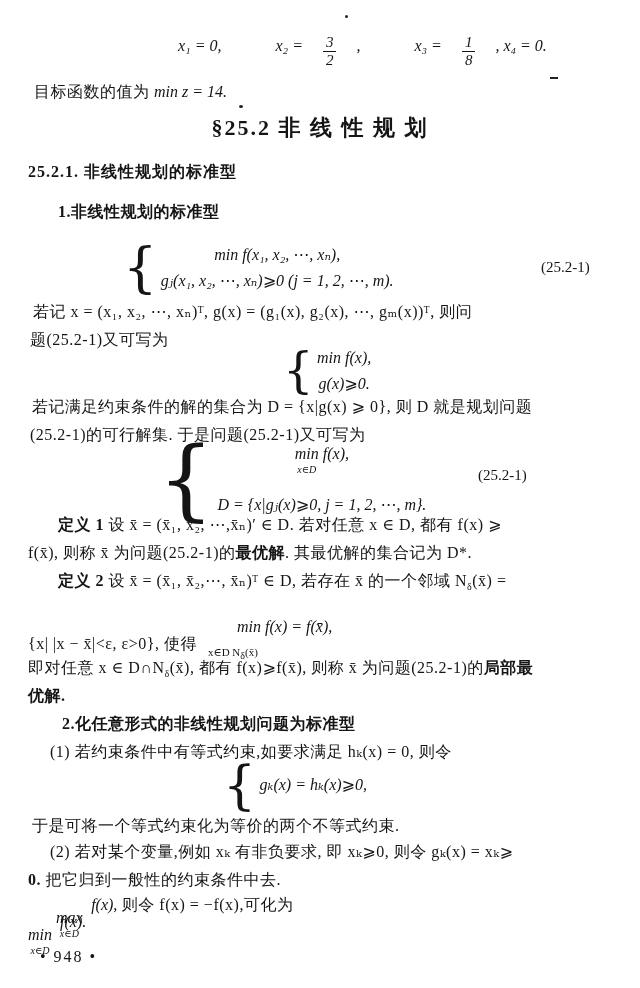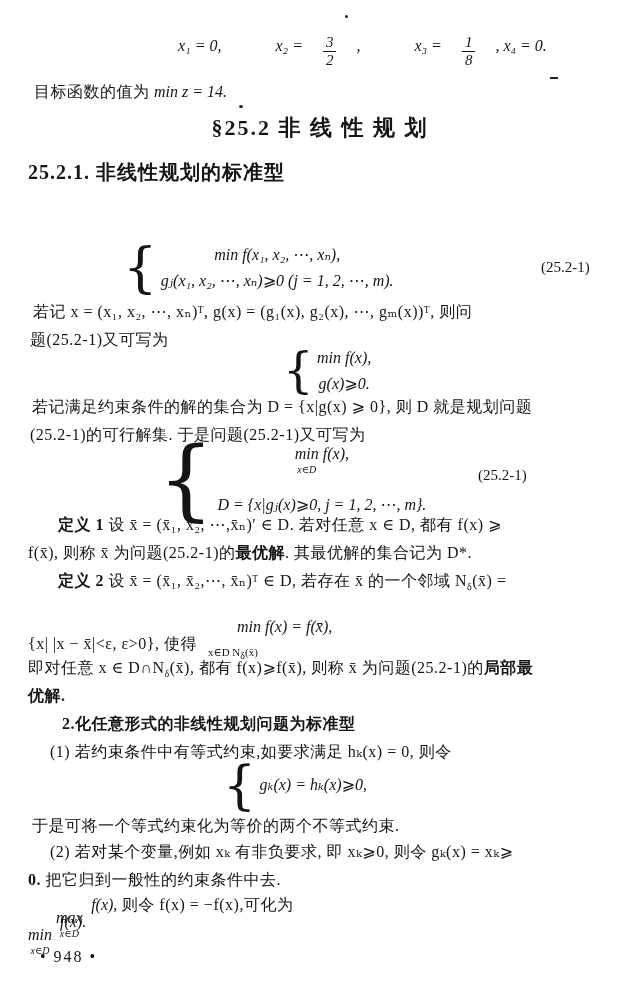--- a/index.html
+++ b/index.html
@@ -5,21 +5,21 @@
   html,body{margin:0;padding:0;background:#e8e8e8;}
   .page{
     position:relative;width:640px;height:988px;background:#ffffff;
     font-family:"Liberation Serif","DejaVu Serif","DejaVu Sans",serif;
     font-size:16px;color:#151515;overflow:hidden;margin:0 auto;
   }
   .blk{position:absolute;white-space:nowrap;line-height:24px;letter-spacing:0.5px;}
   .m{font-style:italic;letter-spacing:0;}
   .b{font-weight:bold;}
   .heading{font-size:22px;font-weight:bold;letter-spacing:2px;width:100%;text-align:center;}
-  .subsection{font-size:20px;font-weight:bold;letter-spacing:1px;}
+  .subsection{font-size:16px;font-weight:bold;letter-spacing:1px;}
   .h-num{font-weight:bold;}
   .eqlabel{font-size:15px;letter-spacing:0;}
   
   .sysrow{display:flex;align-items:center;}
   .brace{font-family:"DejaVu Serif",serif;font-weight:400;line-height:0.9;margin-right:3px;}
   .syslines{display:flex;flex-direction:column;align-items:center;gap:2px;}
   
   .frac{display:inline-flex;flex-direction:column;align-items:center;vertical-align:middle;line-height:1.1;font-size:15px;margin:0 2px;}
   .frac .n{border-bottom:1.5px solid #151515;padding:0 3px;}
   
@@ -60,20 +60,21 @@
 
   <div class="blk" style="top:80px;left:34px;">
     <span>目标函数的值为</span>
     <span class="m">min z = 14.</span>
   </div>
 
   <div class="blk heading" style="top:116px;left:0;">§25.2  非 线 性 规 划</div>
 
   <div class="blk subsection" style="top:160px;left:28px;">25.2.1. 非线性规划的标准型</div>
 
+  <div class="blk h-num" style="top:200px;left:58px;">1.非线性规划的标准型</div>
 
 
   <div class="blk" style="top:243px;left:123px;">
     <div class="sysrow">
       <span class="brace" style="font-size:54px;">{</span>
       <div class="syslines m">
         <span>min f(x₁, x₂, ⋯, xₙ),</span>
         <span>gⱼ(x₁, x₂, ⋯, xₙ)⩾0 (j = 1, 2, ⋯, m).</span>
       </div>
     </div>

